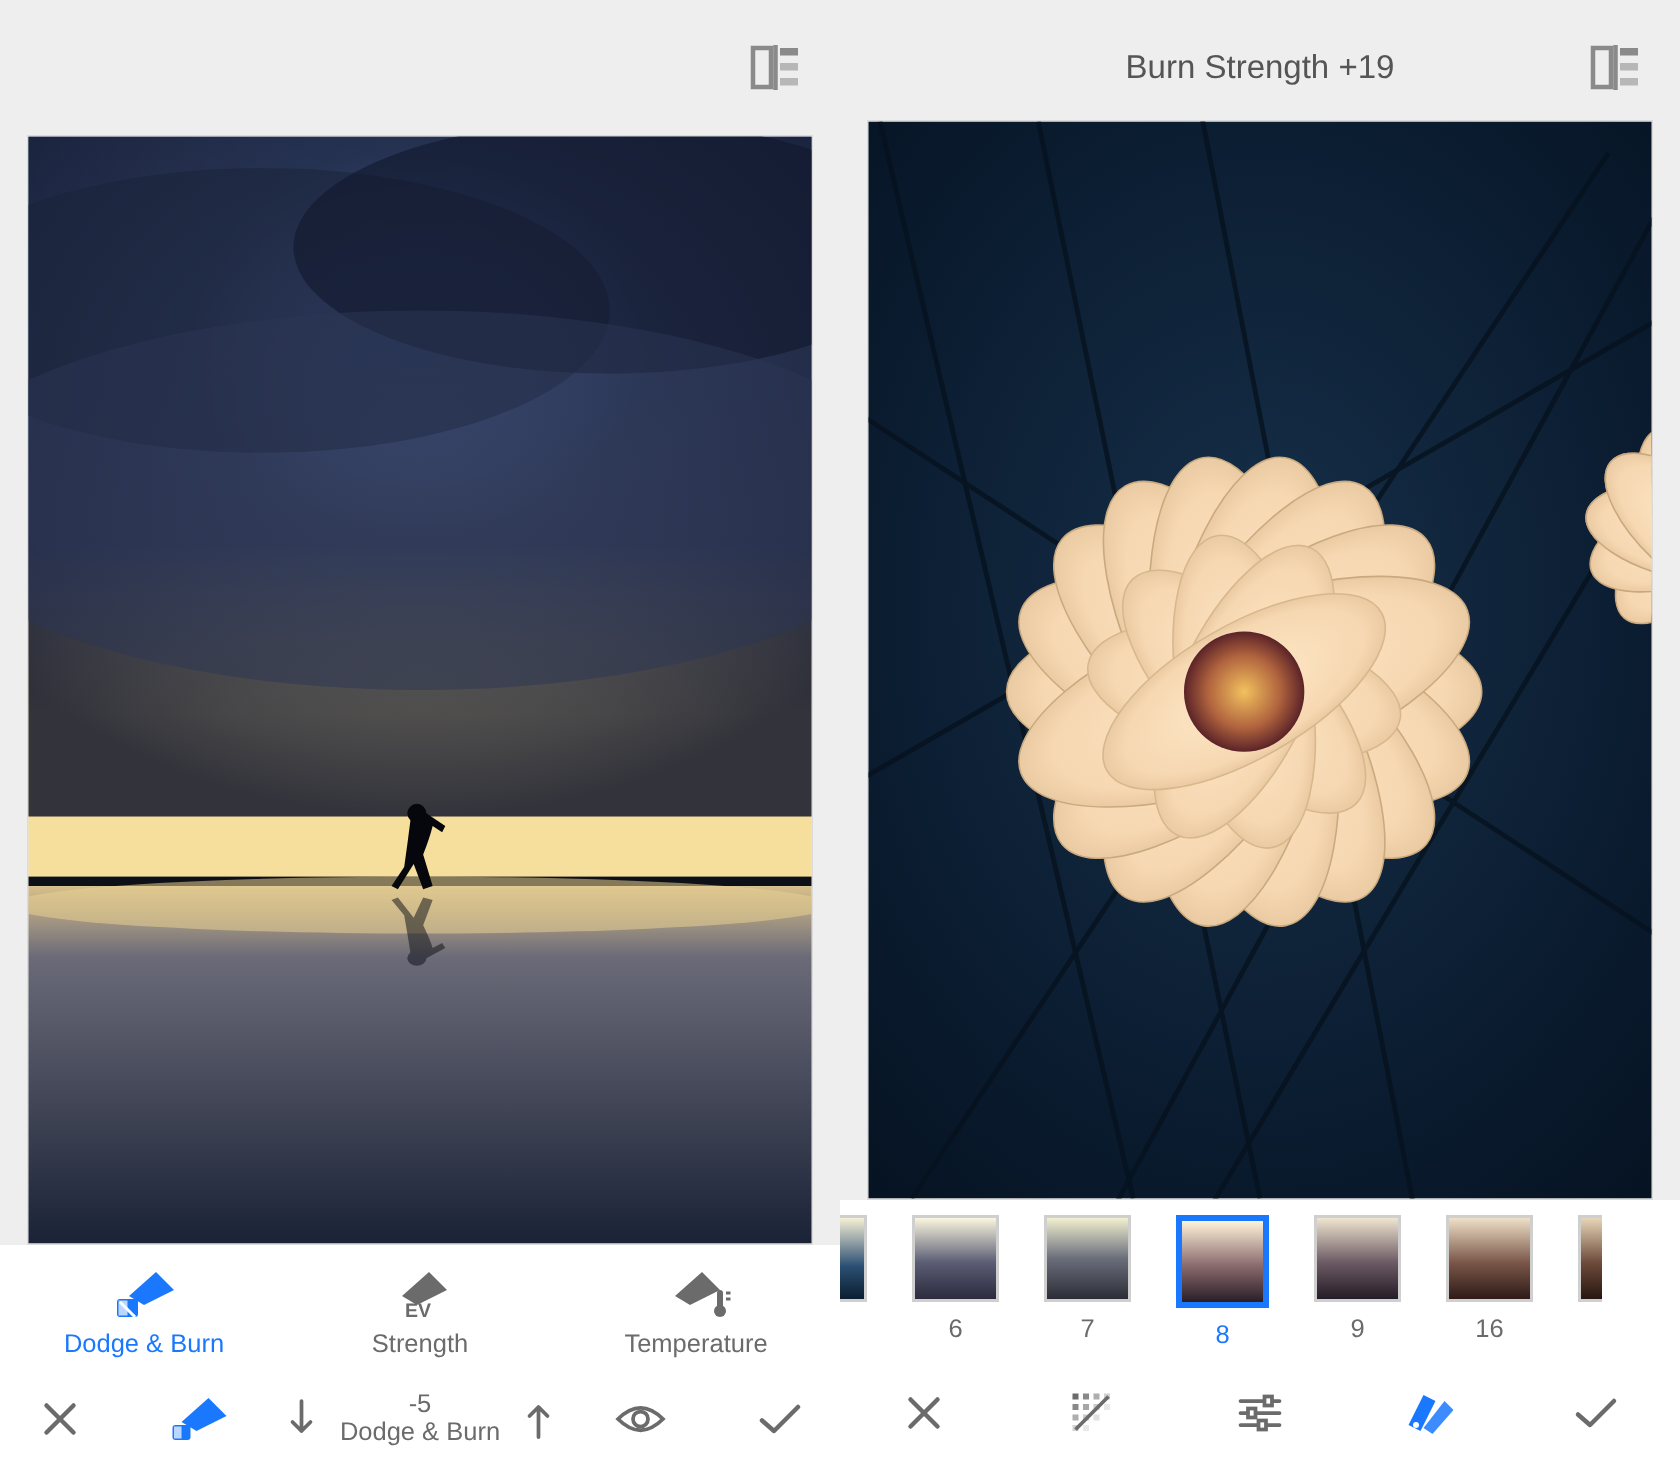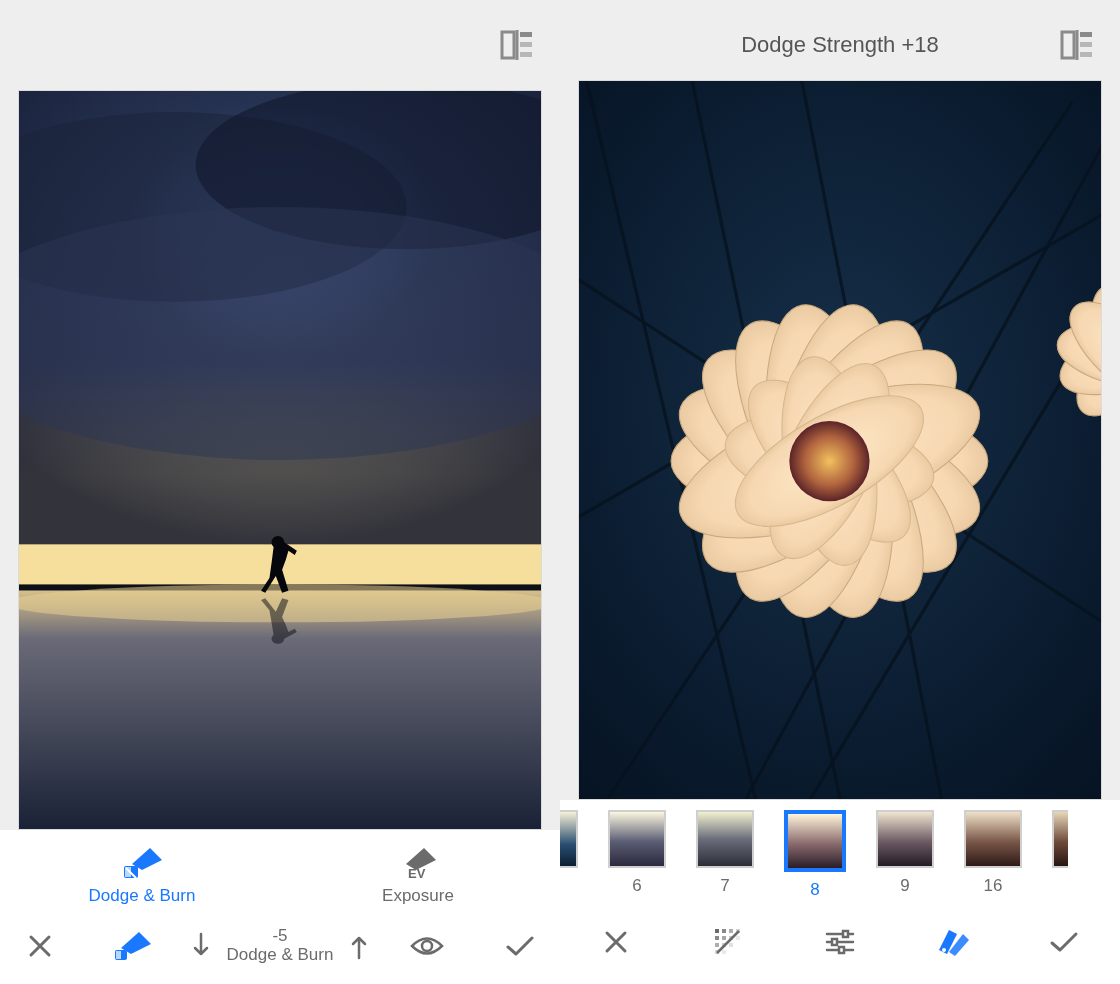--- a/index.html
+++ b/index.html
@@ -125,23 +125,35 @@
         <div class="lbl">Dodge &amp; Burn</div>
       </div>
 
       <div class="tool">
         <div class="ico">
           <svg width="44" height="34" viewBox="0 0 44 34">
             <path d="M28 2 L40 14 L20 24 L10 18 Z" fill="#6b6b6b"></path>
             <text x="12" y="32" font-size="13" font-weight="700" fill="#6b6b6b">EV</text>
           </svg>
         </div>
-        <div class="lbl">Exposure</div>
-      </div>
-
+        <div class="lbl">Strength</div>
+      </div>
+
+      <div class="tool">
+        <div class="ico">
+          <svg width="48" height="34" viewBox="0 0 48 34">
+            <path d="M28 2 L40 14 L20 24 L10 18 Z" fill="#6b6b6b"></path>
+            <rect x="38" y="14" width="4" height="12" rx="2" fill="#6b6b6b"></rect>
+            <circle cx="40" cy="28" r="4" fill="#6b6b6b"></circle>
+            <line x1="44" y1="16" x2="47" y2="16" stroke="#6b6b6b" stroke-width="2"></line>
+            <line x1="44" y1="20" x2="47" y2="20" stroke="#6b6b6b" stroke-width="2"></line>
+          </svg>
+        </div>
+        <div class="lbl">Temperature</div>
+      </div>
 
     </div>
 
     <div class="status-row">
       <div class="iconbtn">
         <svg width="26" height="26" viewBox="0 0 26 26">
             <path d="M4 4 L22 22 M22 4 L4 22" stroke="#6b6b6b" stroke-width="3" stroke-linecap="round"></path>
           </svg>
       </div>
       <div class="iconbtn">
@@ -177,23 +189,23 @@
           </svg>
       </div>
     </div>
   </div>
 </div>
 
 <div class="phone right">
 
   <div class="topbar">
     <div class="title">
-      <span>Dodge Strength</span>
+      <span>Burn Strength</span>
       <span> </span>
-      <span>+18</span>
+      <span>+19</span>
     </div>
     <div class="compare-icon">
       <svg width="34" height="30" viewBox="0 0 34 30">
         <rect x="2" y="2" width="12" height="26" fill="none" stroke="#8a8a8a" stroke-width="3"></rect>
         <line x1="17" y1="0" x2="17" y2="30" stroke="#8a8a8a" stroke-width="3"></line>
         <rect x="20" y="2" width="12" height="5" fill="#8a8a8a"></rect>
         <rect x="20" y="12" width="12" height="5" fill="#8a8a8a" opacity=".55"></rect>
         <rect x="20" y="22" width="12" height="5" fill="#8a8a8a" opacity=".55"></rect>
       </svg>
     </div>

